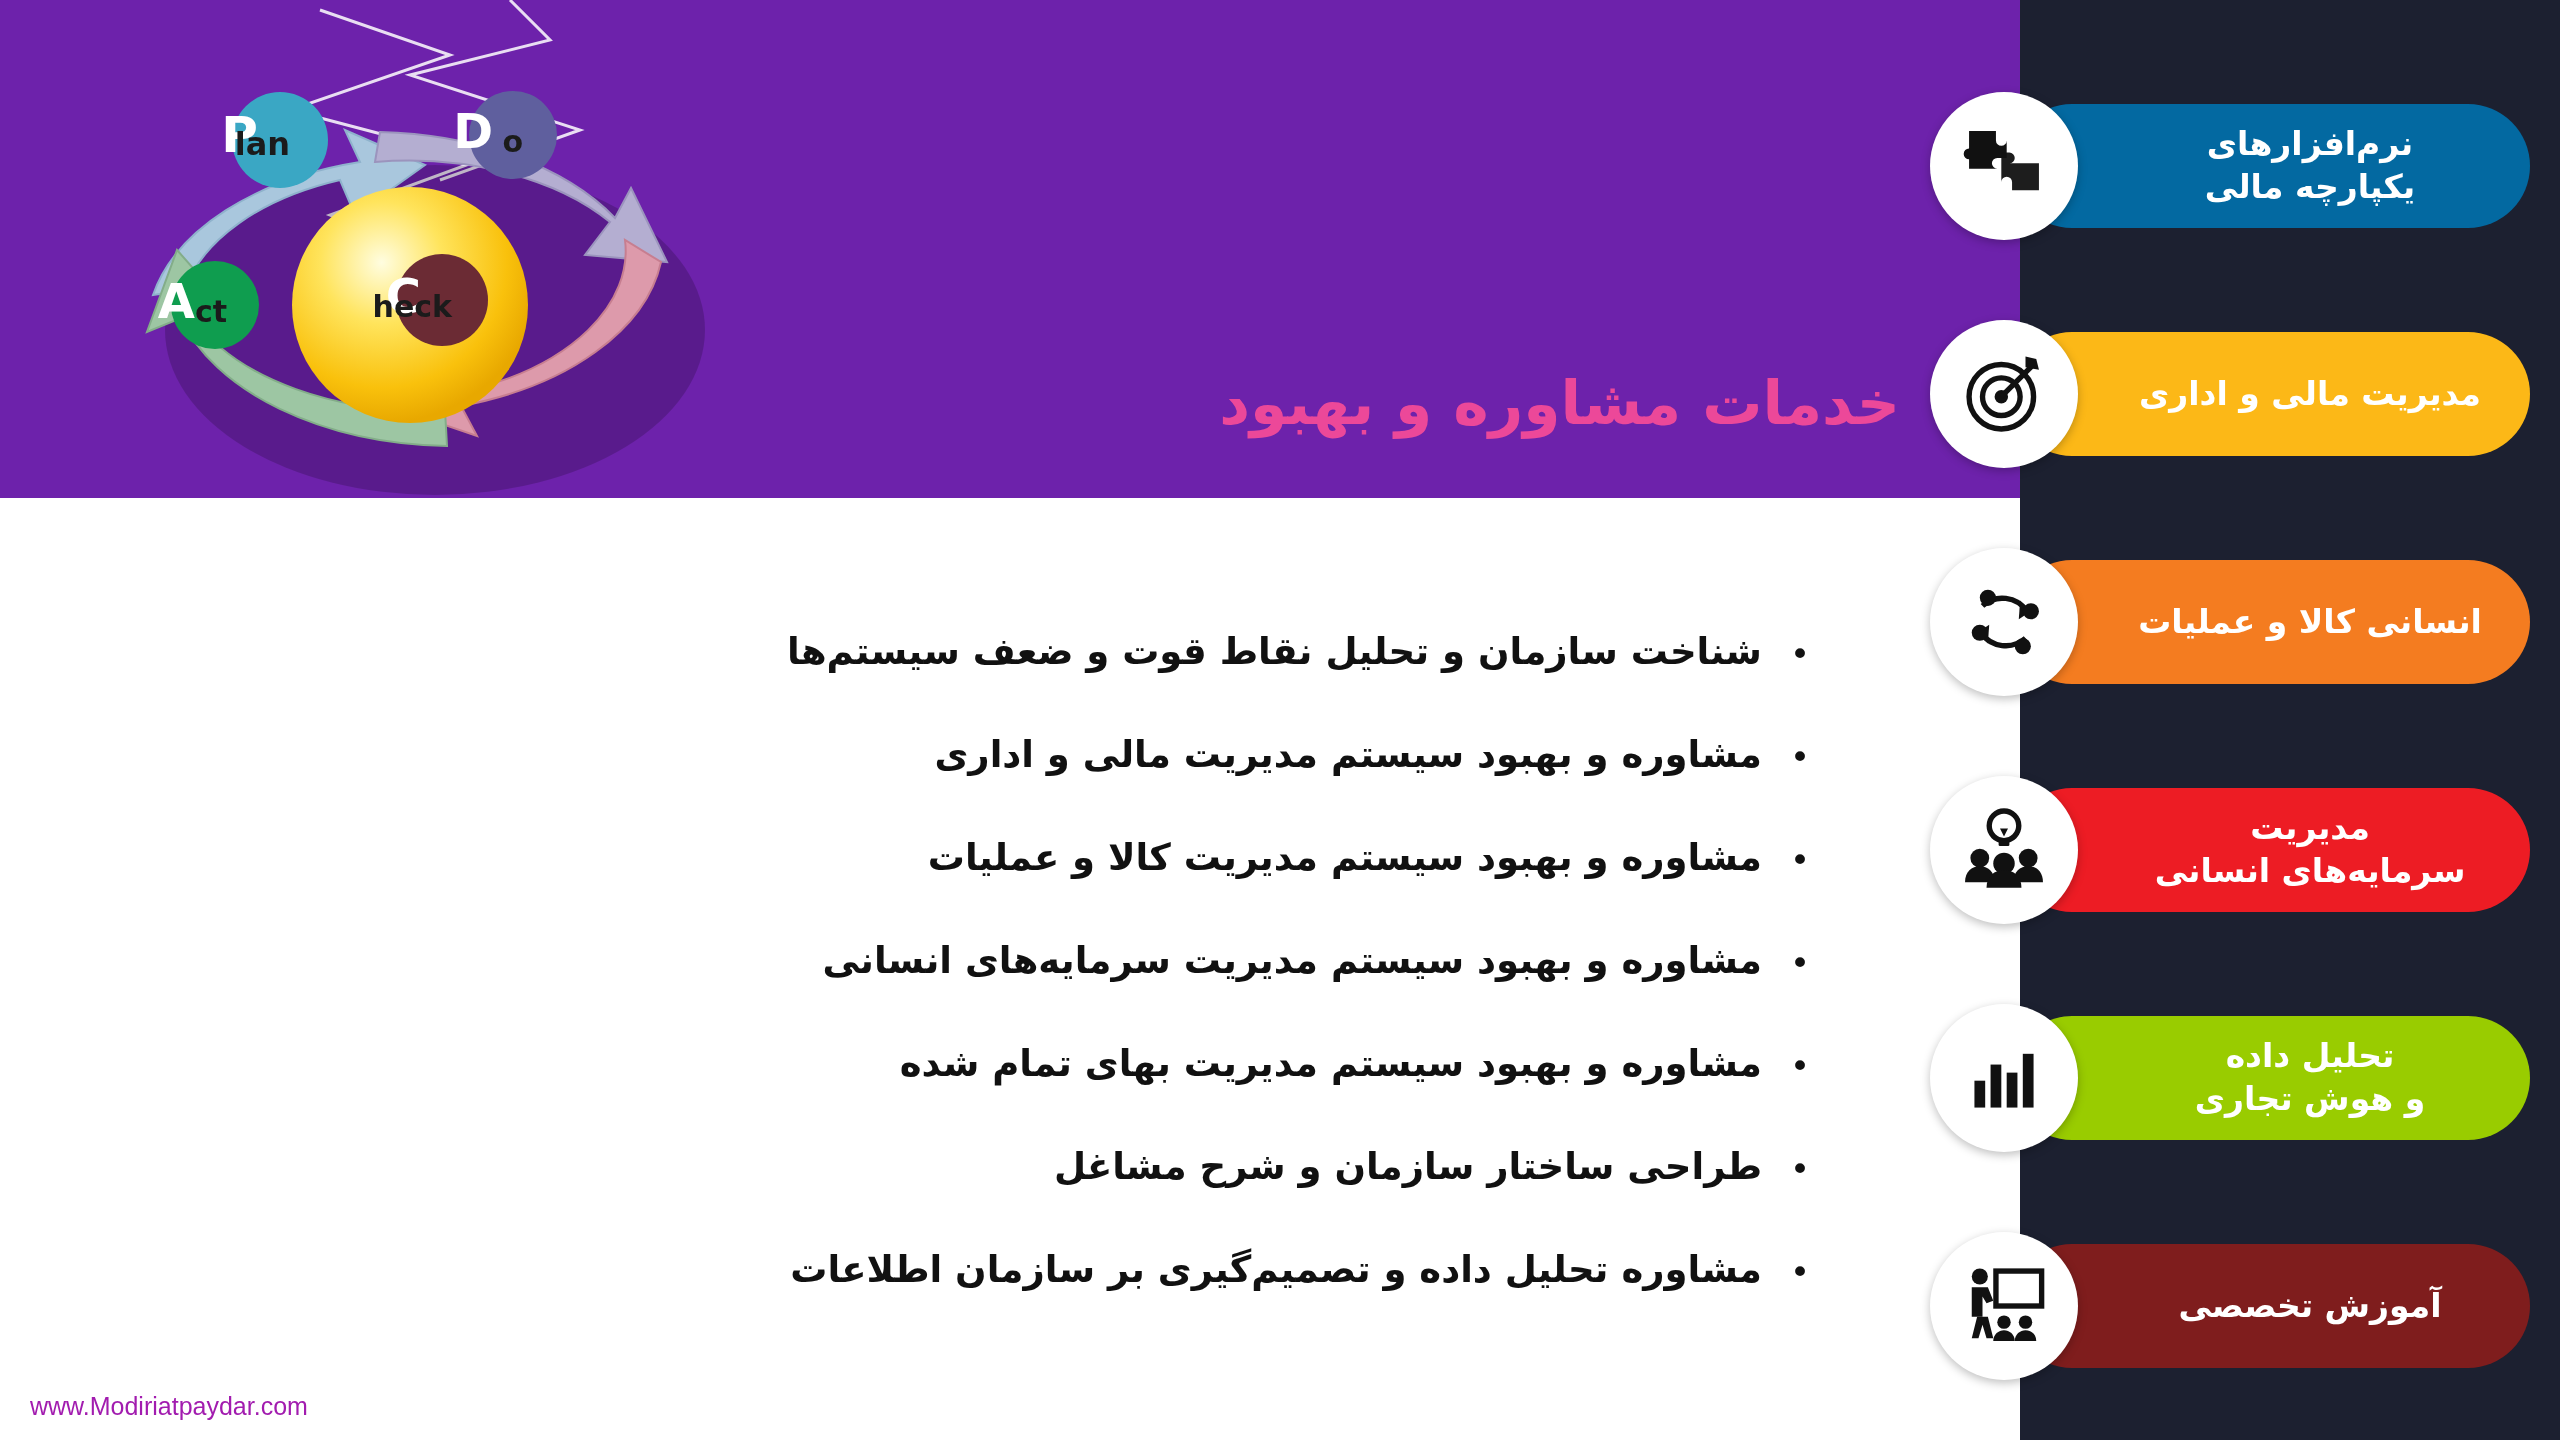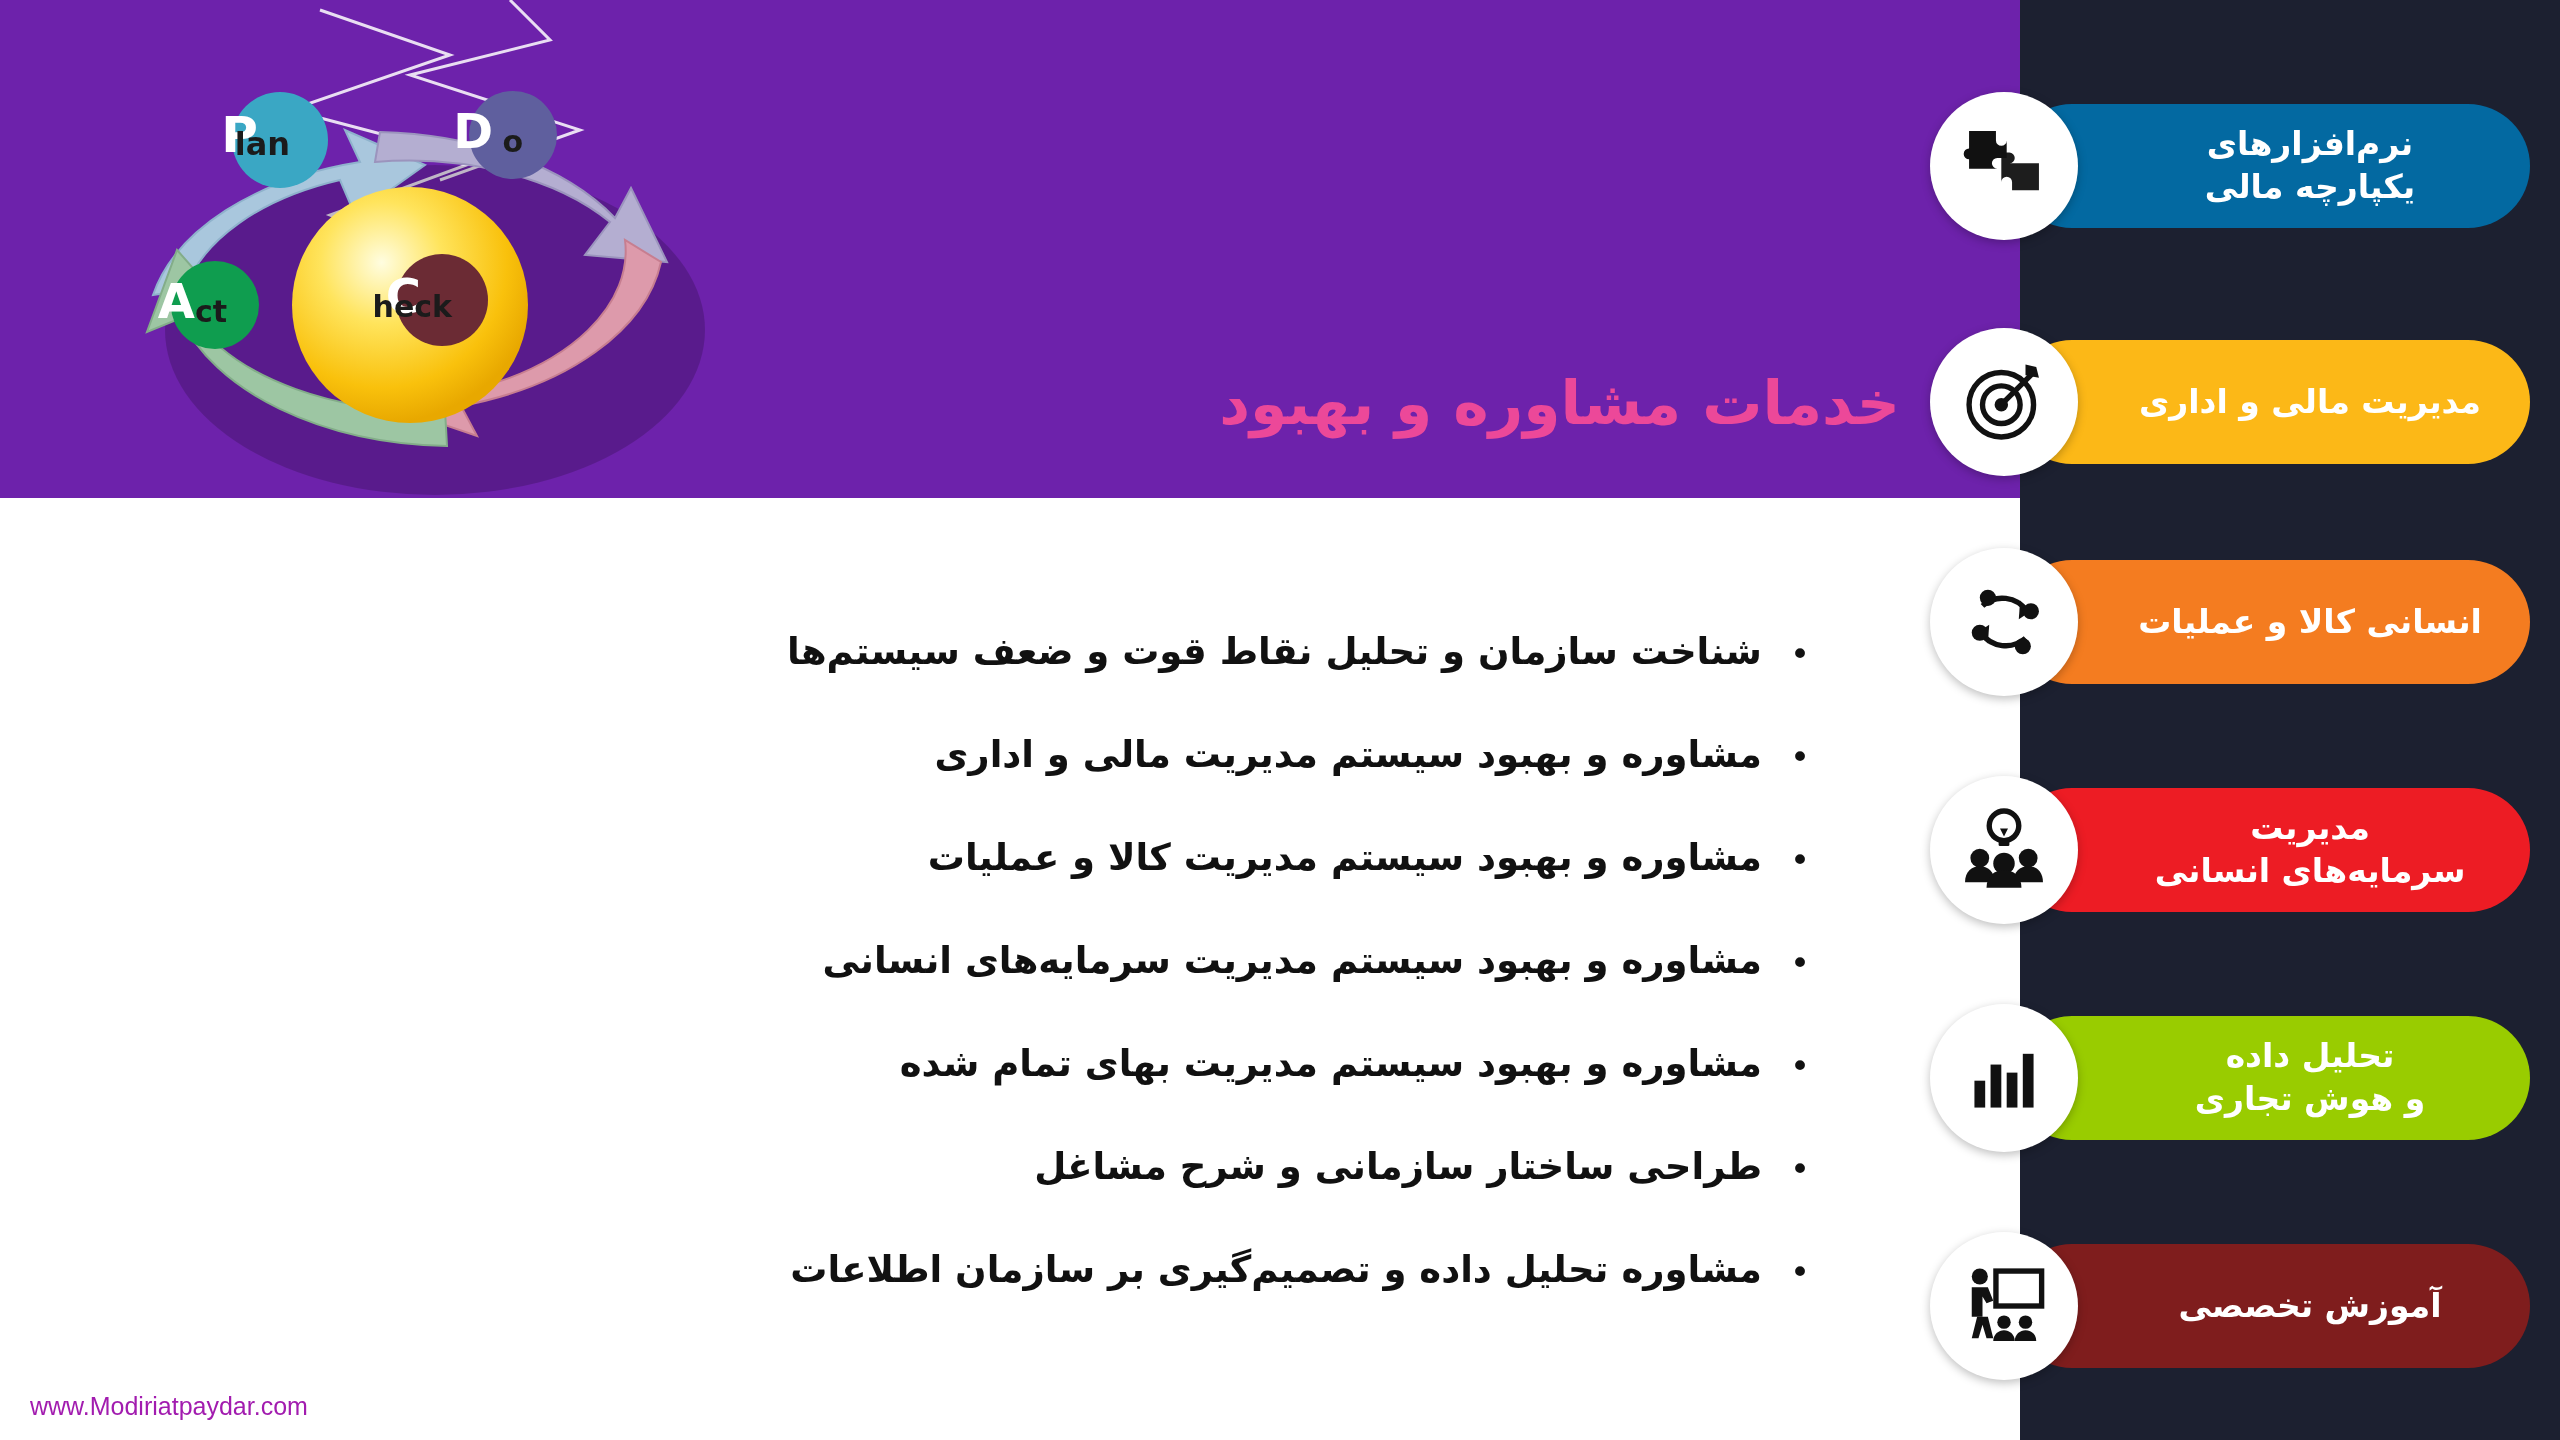--- a/index.html
+++ b/index.html
@@ -239,21 +239,21 @@
     <div class="bullet-row">
       <span class="bullet-dot">•</span>
       <span class="bullet-text">مشاوره و بهبود سیستم مدیریت سرمایه‌های انسانی</span>
     </div>
     <div class="bullet-row">
       <span class="bullet-dot">•</span>
       <span class="bullet-text">مشاوره و بهبود سیستم مدیریت بهای تمام شده</span>
     </div>
     <div class="bullet-row">
       <span class="bullet-dot">•</span>
-      <span class="bullet-text">طراحی ساختار سازمانی و شرح مشاغل</span>
+      <span class="bullet-text">طراحی ساختار سازمان و شرح مشاغل</span>
     </div>
     <div class="bullet-row">
       <span class="bullet-dot">•</span>
       <span class="bullet-text">مشاوره تحلیل داده و تصمیم‌گیری بر سازمان اطلاعات</span>
     </div>
   </div>
 
   <div class="footer-url">www.Modiriatpaydar.com</div>
 
   <div class="menu">
@@ -266,21 +266,21 @@
       <div class="badge">
         <span>
           <svg width="86" height="86" viewBox="0 0 64 64" fill="#111111">
             <path d="M6 6h20v7a4 4 0 1 0 8 0V6h0v20h-7a4 4 0 1 0 0 8h7v0H6v-7a4 4 0 1 1 0-8H6V6z"></path>
             <path d="M38 30h20v20H38v-6a4 4 0 1 0-8 0v6H30V30h6a4 4 0 1 0 0-8h-6v8z" opacity="0.95"></path>
           </svg>
         </span>
       </div>
     </div>
 
-    <div class="menu-item" style="top:236px">
+    <div class="menu-item" style="top:228px">
       <div class="pill" style="background:#fcb817">
         <span class="pill-label">مدیریت مالی و اداری</span>
       </div>
       <div class="badge">
         <span>
           <svg width="86" height="86" viewBox="0 0 64 64" fill="none" stroke="#111111" stroke-width="4">
             <circle cx="30" cy="34" r="24"></circle>
             <circle cx="30" cy="34" r="14"></circle>
             <circle cx="30" cy="34" r="5" fill="#111111" stroke="none"></circle>
             <path d="M30 34 L54 10" stroke-width="4"></path>

